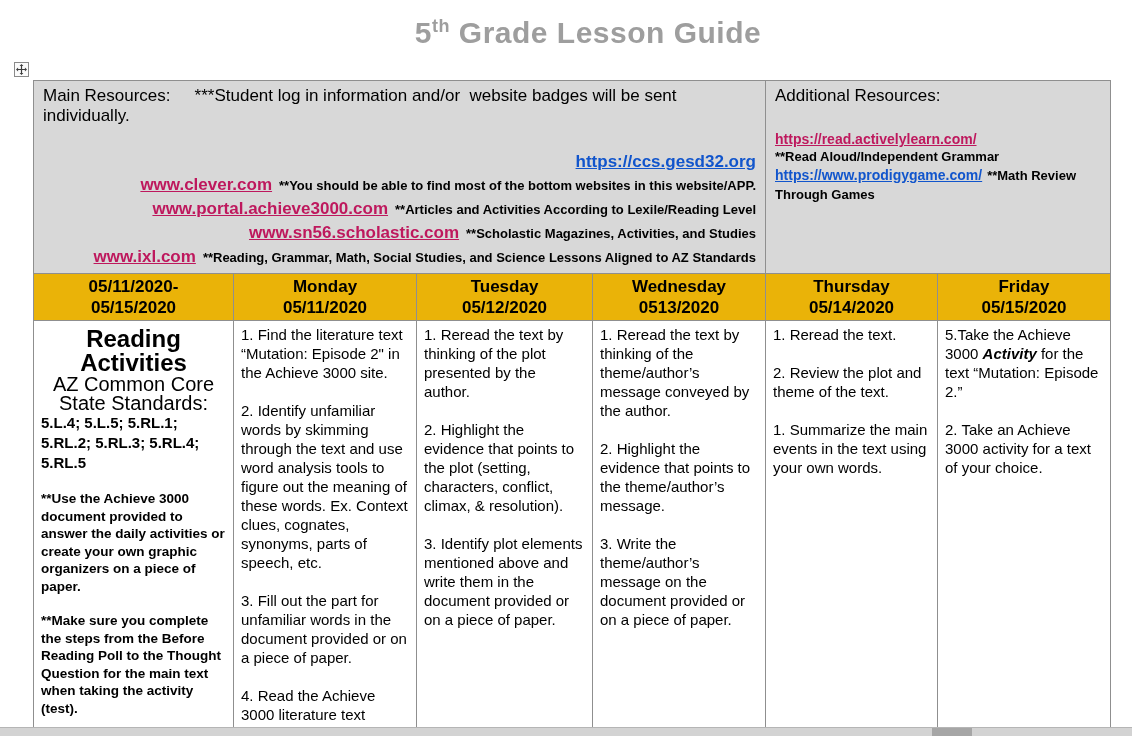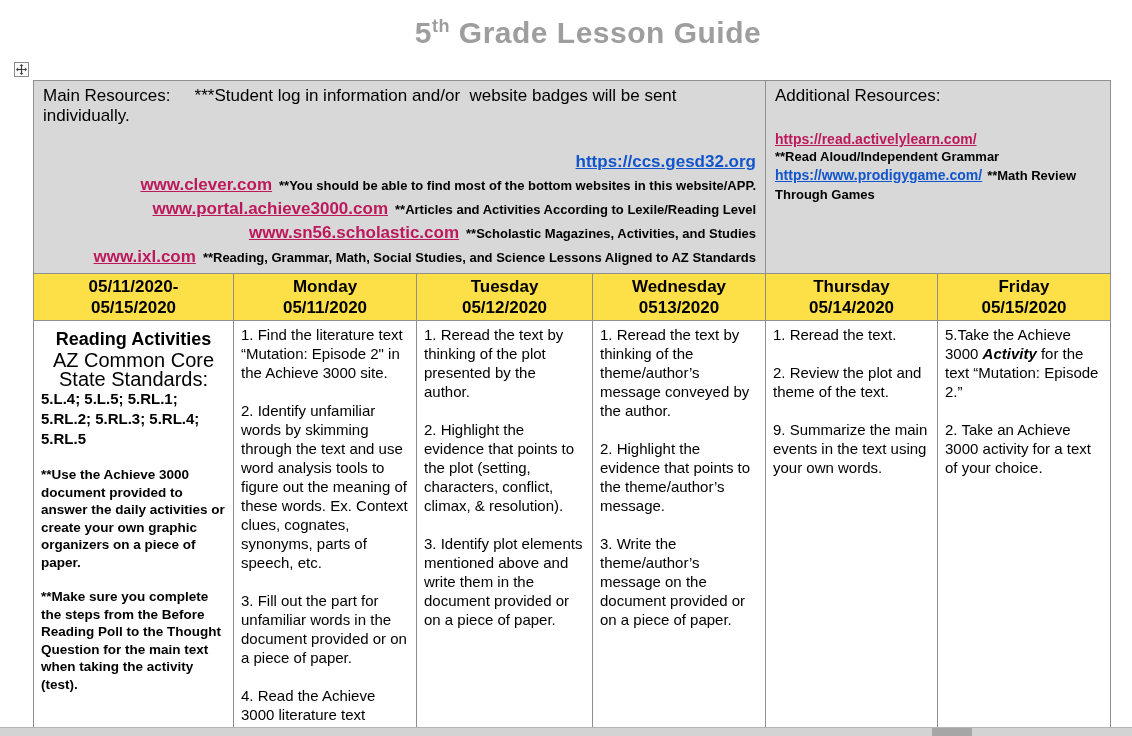--- a/index.html
+++ b/index.html
@@ -76,40 +76,40 @@
   .desc { font-size: 13px; font-weight: bold; margin-left: 7px; }
   .add-gap { height: 24px; }
   .add-line { line-height: 18px; }
   .small-link { font-size: 14px; }
   .desc-block { font-size: 13px; font-weight: bold; line-height: 18px; }
   .add-desc-inline { font-size: 13px; font-weight: bold; margin-left: 5px; }
 
   
   tr.date-row td {
     height: 47px;
-    background: #fde047;
+    background: #eab308;
     text-align: center;
     vertical-align: middle;
     font-weight: bold;
     font-size: 17px;
     line-height: 21px;
     padding: 1px 2px;
   }
 
   
   tr.content-row td {
     height: 436px;
     background: #ffffff;
     padding: 4px 7px 4px 7px;
     font-size: 15px;
     line-height: 19px;
   }
   .item { margin: 0 0 19px 0; }
   .ra-title {
-    font-size: 18px;
+    font-size: 24px;
     font-weight: bold;
     text-align: center;
     line-height: 24px;
     margin-top: 2px;
   }
   .ra-sub { font-size: 20px; text-align: center; line-height: 19px; }
   .ra-standards { font-size: 15px; font-weight: bold; line-height: 20px; }
   .ra-note {
     font-size: 13.5px;
     font-weight: bold;
@@ -228,21 +228,21 @@
         <p class="item">3. Identify plot elements mentioned above and write them in the document provided or on a piece of paper.</p>
       </td>
       <td>
         <p class="item">1. Reread the text by thinking of the theme/author’s message conveyed by the author.</p>
         <p class="item">2. Highlight the evidence that points to the theme/author’s message.</p>
         <p class="item">3. Write the theme/author’s message on the document provided or on a piece of paper.</p>
       </td>
       <td>
         <p class="item">1. Reread the text.</p>
         <p class="item">2. Review the plot and theme of the text.</p>
-        <p class="item">9. Summarize the main events in the text using your own words.</p>
+        <p class="item">1. Summarize the main events in the text using your own words.</p>
       </td>
       <td>
         <p class="item"><span>5.Take the Achieve 3000 </span><span class="bold-inline">Activity</span><span> for the text “Mutation: Episode 2.”</span></p>
         <p class="item">2. Take an Achieve 3000 activity for a text of your choice.</p>
       </td>
     </tr>
   </tbody>
     </table>
 
   <div class="scrollbar">

